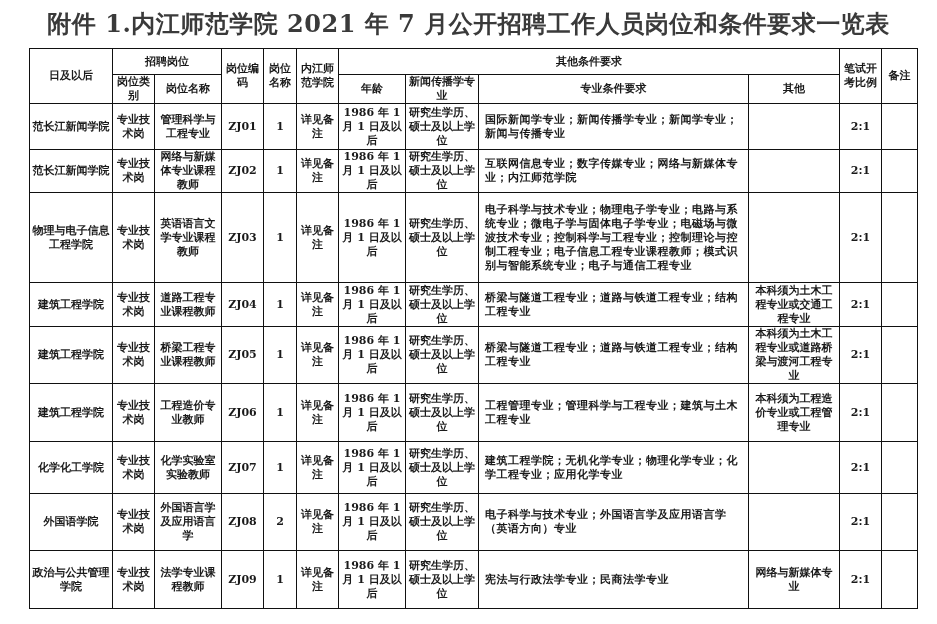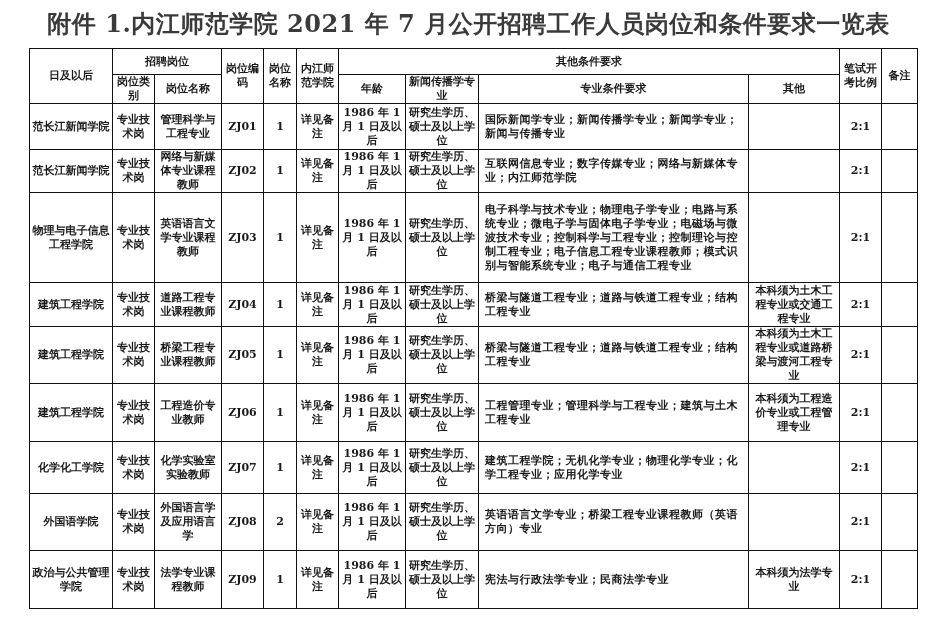--- a/index.html
+++ b/index.html
@@ -155,33 +155,33 @@
     </tr>
     <tr style="height:57px">
       <td>外国语学院</td>
       <td>专业技术岗</td>
       <td>外国语言学及应用语言学</td>
       <td>ZJ08</td>
       <td>2</td>
       <td>详见备注</td>
       <td>1986 年 1 月 1 日及以后</td>
       <td>研究生学历、硕士及以上学位</td>
-      <td class="major">英语语言文学专业；桥梁工程专业课程教师（英语方向）专业</td>
+      <td class="major">电子科学与技术专业；外国语言学及应用语言学（英语方向）专业</td>
       <td></td>
       <td>2:1</td>
       <td></td>
     </tr>
     <tr style="height:58px">
       <td>政治与公共管理学院</td>
       <td>专业技术岗</td>
       <td>法学专业课程教师</td>
       <td>ZJ09</td>
       <td>1</td>
       <td>详见备注</td>
       <td>1986 年 1 月 1 日及以后</td>
       <td>研究生学历、硕士及以上学位</td>
       <td class="major">宪法与行政法学专业；民商法学专业</td>
-      <td>本科须为法学专业</td>
+      <td>网络与新媒体专业</td>
       <td>2:1</td>
       <td></td>
     </tr>
   </tbody>
 </table>
 
 </body></html>

